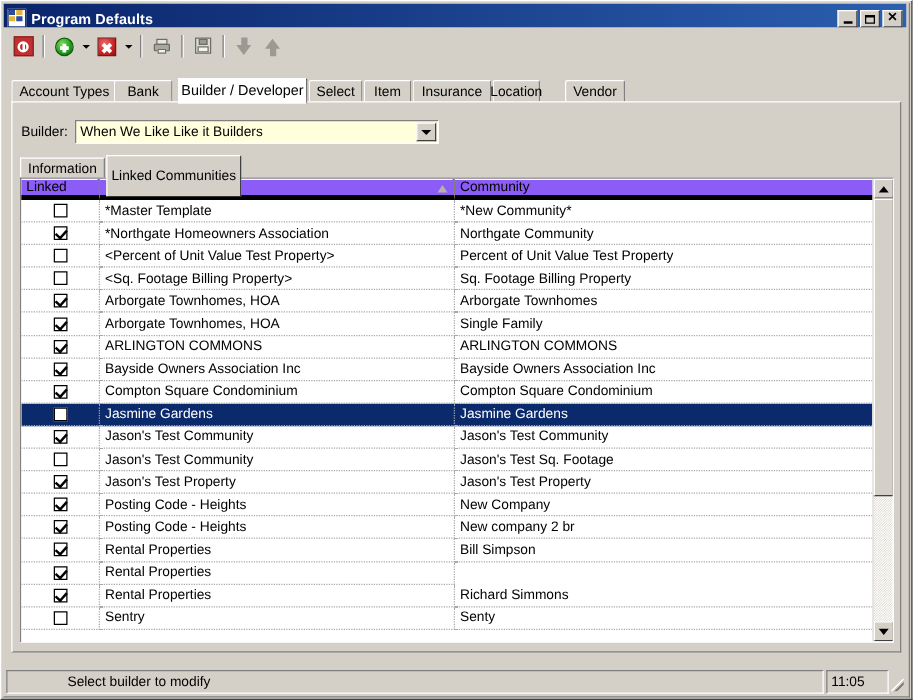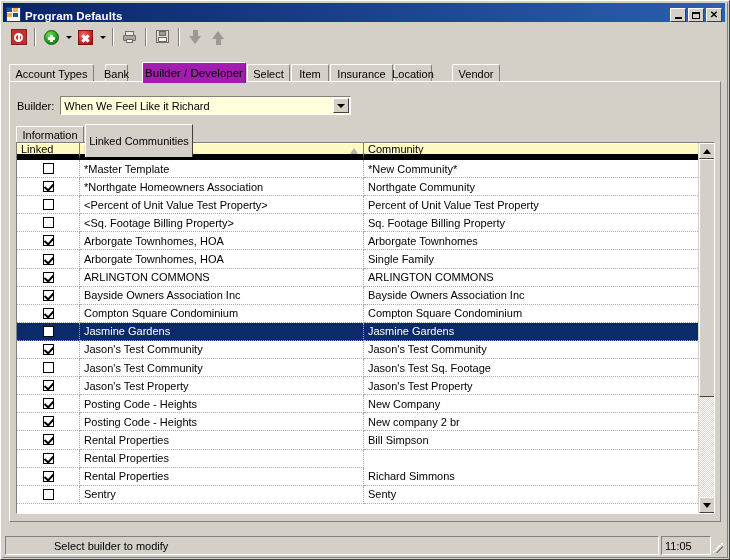--- a/index.html
+++ b/index.html
@@ -236,21 +236,21 @@
     display: flex; align-items: center; justify-content: center;
     padding: 0 7px;
     font-size: 11px;
     white-space: nowrap;
     border-top-left-radius: 2px;
     border-top-right-radius: 2px;
   }
   .tab.active {
     top: 0px;
     height: 21px;
-    background: #a21caf;
+    background: #ffffff;
     border: 1px solid #ffffff;
     border-right-color: #404040;
     border-bottom: none;
     z-index: 5;
     font-size: 11.5px;
     padding: 0 9px;
   }
 
   
   .panel {
@@ -344,23 +344,23 @@
   }
   .grid-head {
     position: absolute;
     left: 0; top: 0; right: 0;
     height: 17px;
     display: flex;
     background: #d4d0c8;
     box-sizing: border-box;
   }
   .hcell {
-    background: #fef9c3;
+    background: #8b5cf6;
     border-right: 1px solid #808080;
-    border-bottom: 6px solid #000000;
+    border-bottom: 4px solid #000000;
     box-sizing: border-box;
     display: flex; align-items: center;
     padding-left: 4px;
     font-size: 11px;
     position: relative;
     height: 17px;
     overflow: hidden;
   }
   .hcell::after {
     content: "";
@@ -578,35 +578,35 @@
     <div class="tb-btn">
       <span class="ico-arrow-up">
           <span class="stem"></span>
           <span class="head"></span>
         </span>
     </div>
   </div>
 
   <div class="tabstrip">
     <div class="tab" style="left:0px;width:85px;">Account Types</div>
-    <div class="tab" style="left:96px;width:23px;">Bank</div>
+    <div class="tab" style="left:82px;width:47px;">Bank</div>
     <div class="tab active" style="left:133px;width:104px;">Builder / Developer</div>
     <div class="tab" style="left:238px;width:43px;">Select</div>
     <div class="tab" style="left:282px;width:38px;">Item</div>
     <div class="tab" style="left:321px;width:63px;">Insurance</div>
     <div class="tab" style="left:385px;width:38px;">Location</div>
     <div class="tab" style="left:443px;width:48px;">Vendor</div>
   </div>
 
   <div class="panel">
 
     <div class="builder-row">
       <span class="builder-label">Builder:</span>
       <div class="combo">
-        <span class="combo-text">When We Feel Like it Richard</span>
+        <span class="combo-text">When We Like Like it Builders</span>
         <span class="combo-btn">
             <i></i>
           </span>
       </div>
     </div>
 
     <div class="inner-tabs">
       <div class="itab" style="left:0px;width:68px;">Information</div>
       <div class="itab active" style="left:69px;width:108px;">Linked Communities</div>
     </div>

